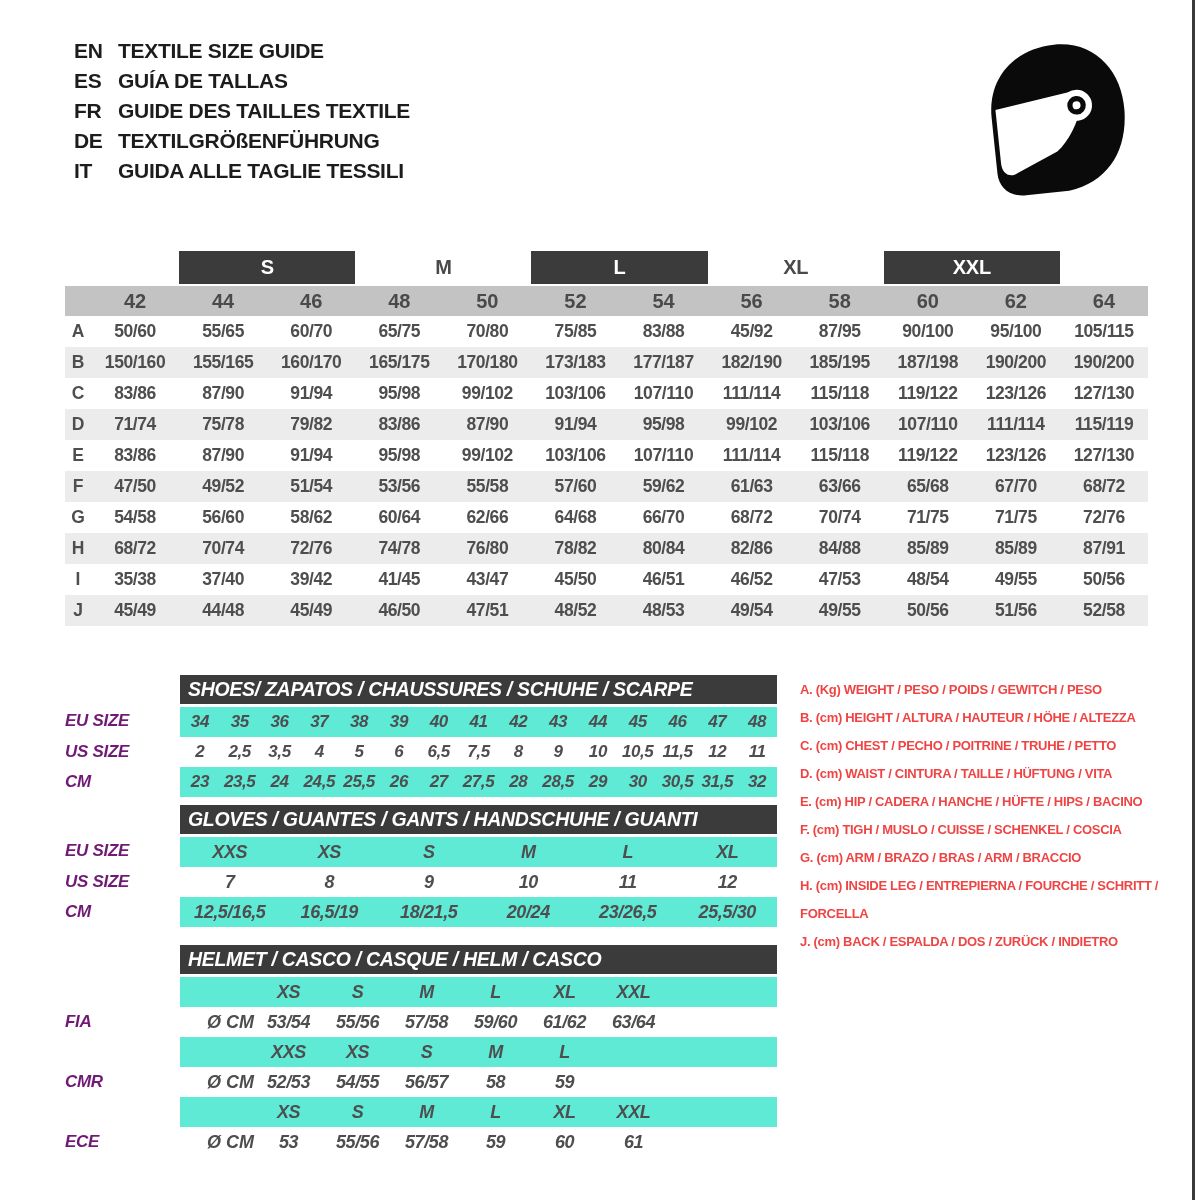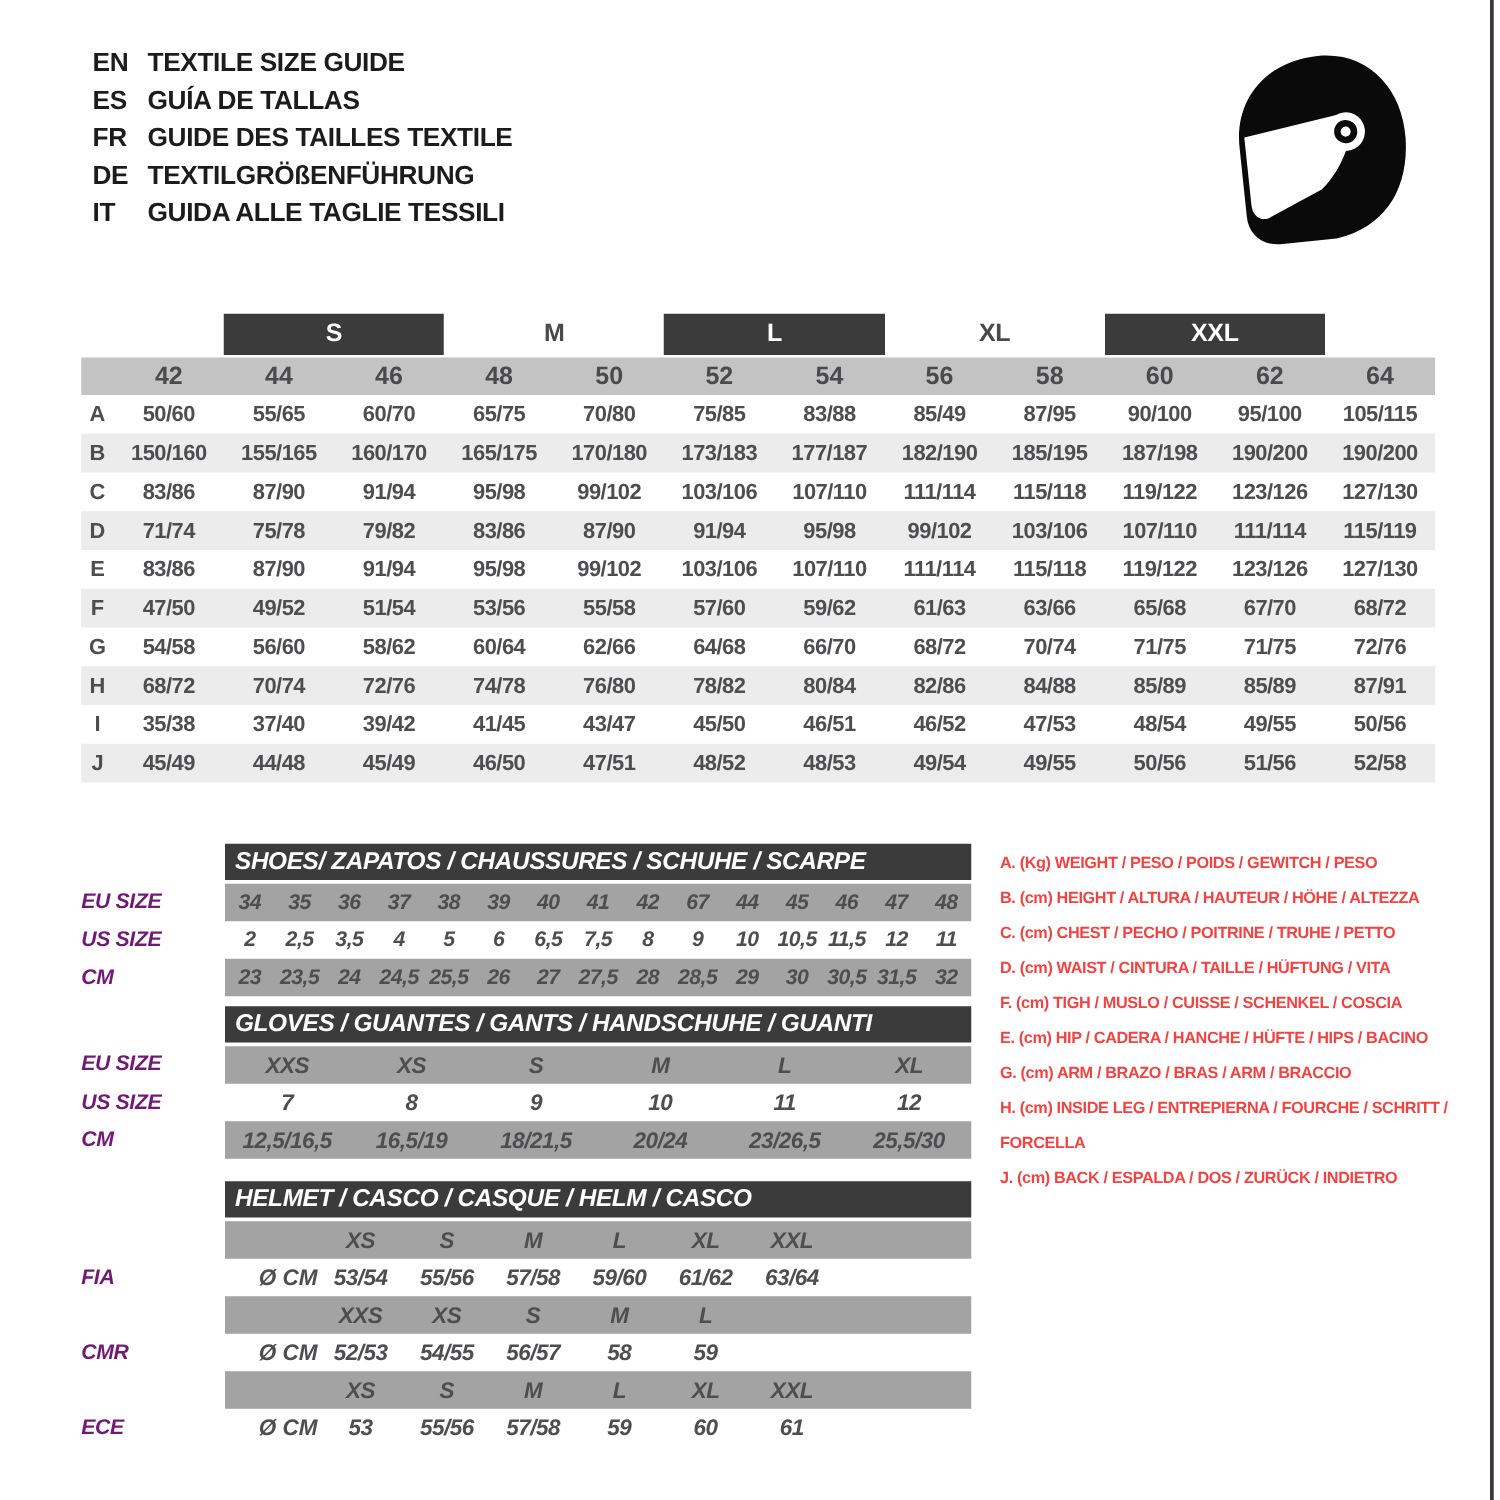--- a/index.html
+++ b/index.html
@@ -29,21 +29,21 @@
   .row-label{text-align:center;font-size:17.5px;color:#4e4e50;}
 
   
   .section{position:absolute;left:65px;width:712px;font-style:italic;}
   .sec-row{display:grid;grid-template-columns:115px 1fr;align-items:center;}
   .sec-label{font-size:17px;color:#701a75;letter-spacing:-0.3px;}
   .sec-bar{height:29px;background:#3b3b3b;color:#fff;display:flex;align-items:center;
            padding-left:8px;font-size:19.5px;letter-spacing:-0.3px;}
   .sec-band{height:30px;display:grid;align-items:center;margin-top:0;}
   .first-band{margin-top:3px;}
-  .band-gray{background:#a3a3a3;}
+  .band-gray{background:#5eead4;}
   .sec-band .cell{font-size:18px;color:#4e4e50;letter-spacing:-0.4px;}
   .cols15{grid-template-columns:repeat(15,1fr);}
   .cols15 .cell{font-size:17px;}
   .cols6{grid-template-columns:repeat(6,1fr);}
   .helm-cols{grid-template-columns:74px repeat(6,69px) 1fr;}
   .unit-cell{text-align:right;padding-left:8px;font-size:18px;color:#4e4e50;align-self:center;}
 
   
   .legend{position:absolute;left:800px;top:676px;width:385px;}
   .legend-item{font-size:13px;line-height:28px;letter-spacing:-0.3px;color:#ef4444;}
@@ -118,21 +118,21 @@
 
     <div class="grid13 drow">
       <span class="row-label">A</span>
     <span class="cell">50/60</span>
         <span class="cell">55/65</span>
         <span class="cell">60/70</span>
         <span class="cell">65/75</span>
         <span class="cell">70/80</span>
         <span class="cell">75/85</span>
         <span class="cell">83/88</span>
-        <span class="cell">85/49</span>
+        <span class="cell">45/92</span>
         <span class="cell">87/95</span>
         <span class="cell">90/100</span>
         <span class="cell">95/100</span>
         <span class="cell">105/115</span>
       </div>
     <div class="grid13 drow alt">
       <span class="row-label">B</span>
     <span class="cell">150/160</span>
         <span class="cell">155/165</span>
         <span class="cell">160/170</span>
@@ -280,21 +280,21 @@
       <div class="sec-band first-band band-gray cols15">
           <span class="cell">34</span>
           <span class="cell">35</span>
           <span class="cell">36</span>
           <span class="cell">37</span>
           <span class="cell">38</span>
           <span class="cell">39</span>
           <span class="cell">40</span>
           <span class="cell">41</span>
           <span class="cell">42</span>
-          <span class="cell">67</span>
+          <span class="cell">43</span>
           <span class="cell">44</span>
           <span class="cell">45</span>
           <span class="cell">46</span>
           <span class="cell">47</span>
           <span class="cell">48</span>
         </div>
     </div>
     <div class="sec-row">
       <span class="sec-label">US SIZE</span>
       <div class="sec-band cols15">
@@ -459,21 +459,21 @@
           <span class="cell">61</span>
         </div>
     </div>
   </div>
 
   <div class="legend">
     <div class="legend-item">A. (Kg) WEIGHT / PESO / POIDS / GEWITCH / PESO</div>
     <div class="legend-item">B. (cm) HEIGHT / ALTURA / HAUTEUR / HÖHE / ALTEZZA</div>
     <div class="legend-item">C. (cm) CHEST / PECHO / POITRINE / TRUHE / PETTO</div>
     <div class="legend-item">D. (cm) WAIST / CINTURA / TAILLE / HÜFTUNG / VITA</div>
+    <div class="legend-item">E. (cm) HIP / CADERA / HANCHE / HÜFTE / HIPS /  BACINO</div>
     <div class="legend-item">F. (cm) TIGH / MUSLO / CUISSE / SCHENKEL / COSCIA</div>
-    <div class="legend-item">E. (cm) HIP / CADERA / HANCHE / HÜFTE / HIPS /  BACINO</div>
     <div class="legend-item">G. (cm) ARM  / BRAZO / BRAS / ARM / BRACCIO</div>
     <div class="legend-item">H. (cm) INSIDE LEG / ENTREPIERNA / FOURCHE / SCHRITT / FORCELLA</div>
     <div class="legend-item">J. (cm) BACK / ESPALDA / DOS / ZURÜCK / INDIETRO</div>
   </div>
 
   <div class="right-border"></div>
 </div>
 
 </body></html>

